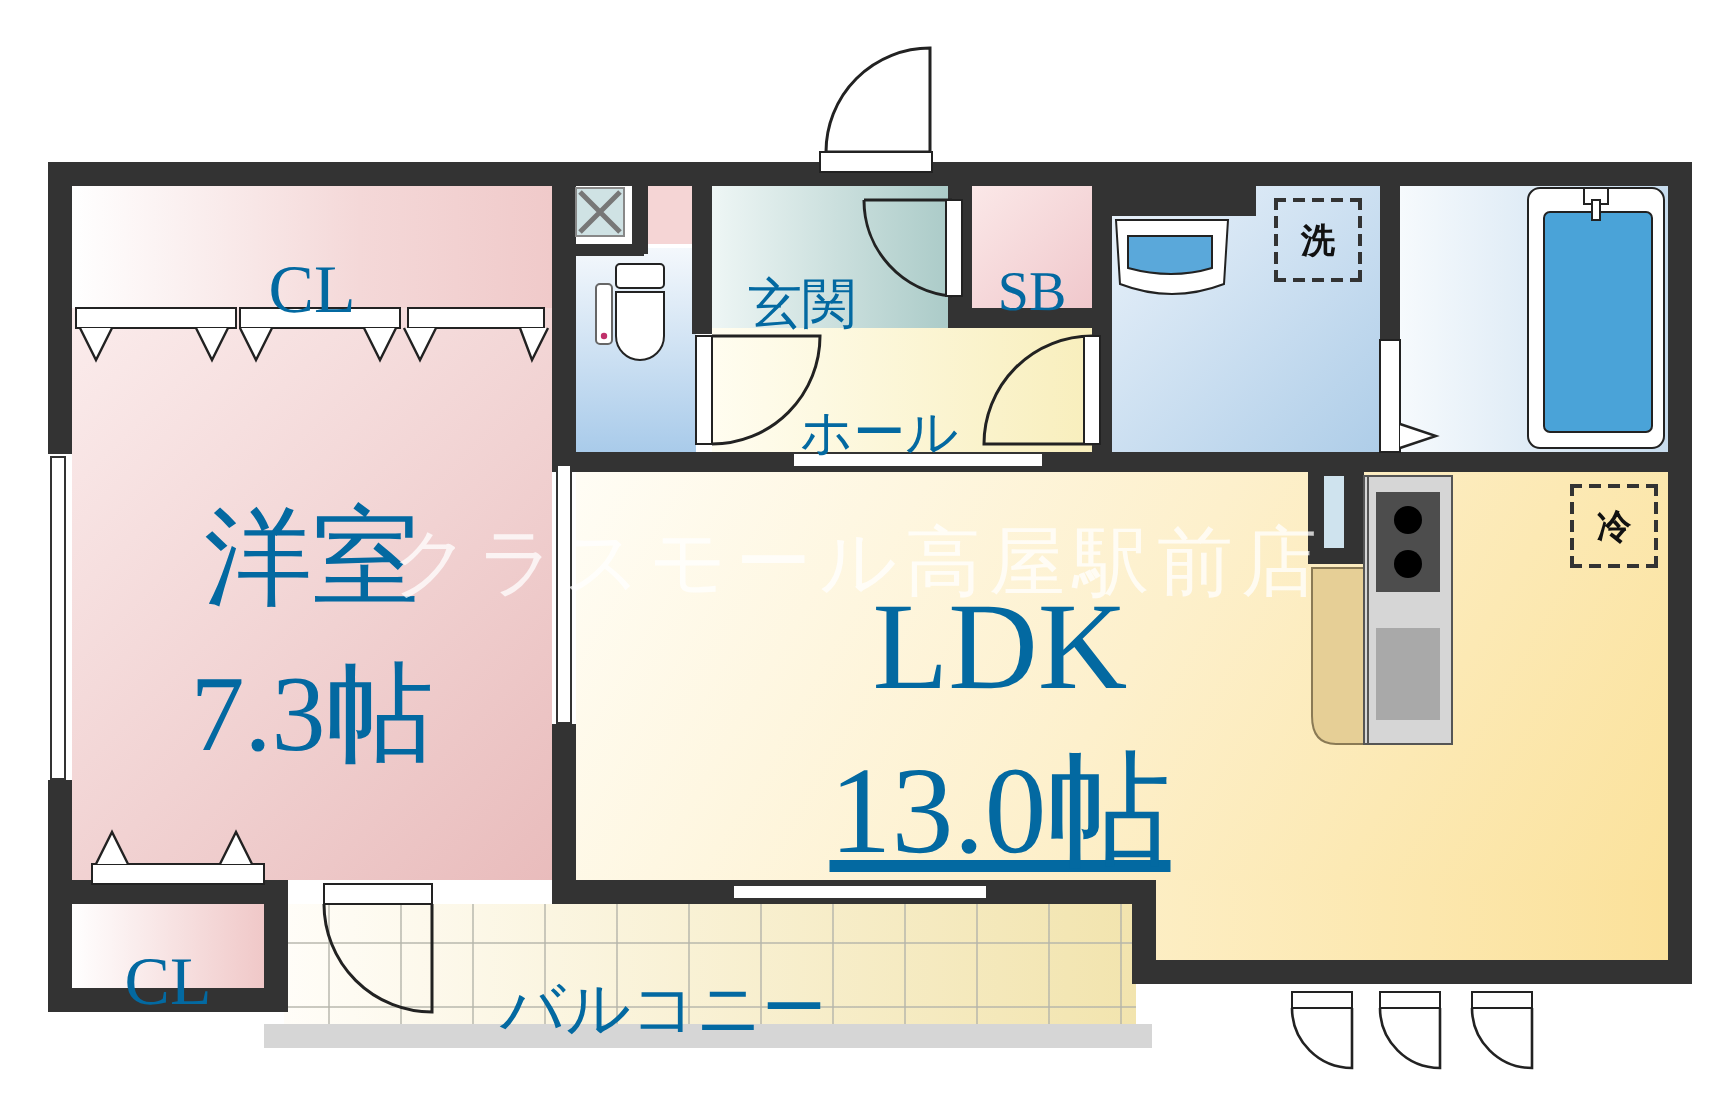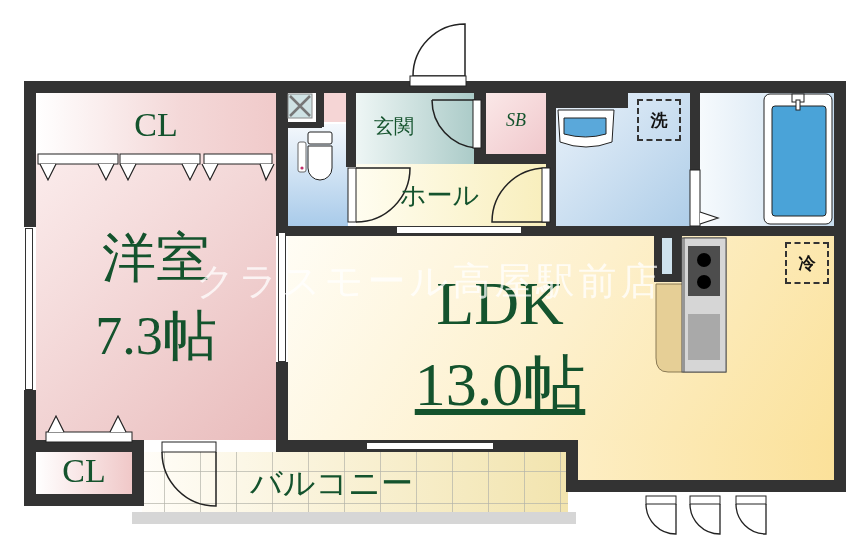--- a/index.html
+++ b/index.html
@@ -1,20 +1,20 @@
 <!DOCTYPE html>
 <html><head>
 <meta charset="utf-8">
 <style>
   html,body{margin:0;padding:0;background:#fff;}
   body{width:862px;height:559px;position:relative;overflow:hidden;font-family:"DejaVu Serif","Liberation Serif",serif;}
   .abs{position:absolute;}
   .wall{position:absolute;background:#333333;}
   .room{position:absolute;}
-  .lbl{position:absolute;color:#14532d;white-space:nowrap;text-align:center;font-family:"Liberation Serif","DejaVu Serif",serif;}
+  .lbl{position:absolute;color:#0369a1;white-space:nowrap;text-align:center;font-family:"Liberation Serif","DejaVu Serif",serif;margin-top:21px;}
   .win{position:absolute;background:#fff;border:1px solid #333;box-sizing:border-box;}
   .dash{position:absolute;border:2px dashed #333;box-sizing:border-box;display:flex;align-items:center;justify-content:center;font-family:"DejaVu Sans",sans-serif;font-weight:bold;font-size:17px;color:#111;}
   .watermark{position:absolute;color:rgba(255,255,255,0.75);font-family:"DejaVu Sans",sans-serif;font-size:38px;letter-spacing:4px;white-space:nowrap;}
   svg{position:absolute;overflow:visible;}
 </style>
 </head>
 <body>
 
 <div class="room" style="left:36px;top:92px;width:240px;height:62px;background:linear-gradient(90deg,#fff 0%,#f4d8d8 60%,#f0caca 100%);"></div>
 <div class="room" style="left:36px;top:154px;width:240px;height:286px;background:linear-gradient(135deg,#fbecec 0%,#f1d2d2 55%,#e9bcbc 100%);"></div>
@@ -143,20 +143,20 @@
   <rect x="6" y="78" width="32" height="46" fill="#a9a9a9"></rect>
 </svg>
 <div class="dash" style="left:785px;top:242px;width:44px;height:42px;">
     <span>冷</span>
   </div>
 
 <div class="lbl" style="left:36px;top:106px;width:240px;font-size:34px;">CL</div>
 <div class="lbl" style="left:36px;top:222px;width:240px;font-size:54px;">洋室</div>
 <div class="lbl" style="left:36px;top:300px;width:240px;font-size:54px;">7.3帖</div>
 <div class="lbl" style="left:36px;top:452px;width:96px;font-size:34px;">CL</div>
-<div class="lbl" style="left:374px;top:113px;font-size:20px;">玄関</div>
-<div class="lbl" style="left:486px;top:110px;width:60px;font-size:18px;font-style:italic;">SB</div>
+<div class="lbl" style="left:374px;top:113px;font-size:27px;">玄関</div>
+<div class="lbl" style="left:486px;top:110px;width:60px;font-size:28px;">SB</div>
 <div class="lbl" style="left:400px;top:178px;font-size:26px;">ホール</div>
 <div class="lbl" style="left:390px;top:268px;width:220px;font-size:62px;font-family:Liberation Serif, serif;">LDK</div>
 <div class="lbl" style="left:370px;top:342px;width:260px;font-size:62px;text-decoration:underline;">13.0帖</div>
 <div class="lbl" style="left:250px;top:462px;font-size:32px;">バルコニー</div>
 
 <div class="watermark" style="left:196px;top:256px;">クラスモール高屋駅前店</div>
 
 </body></html>

